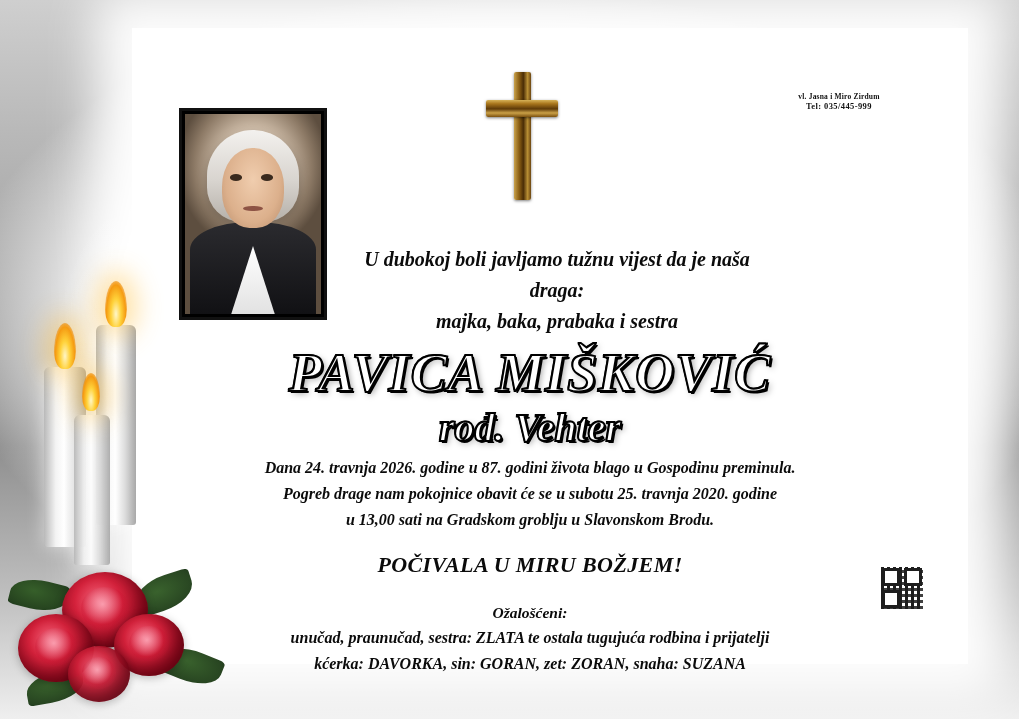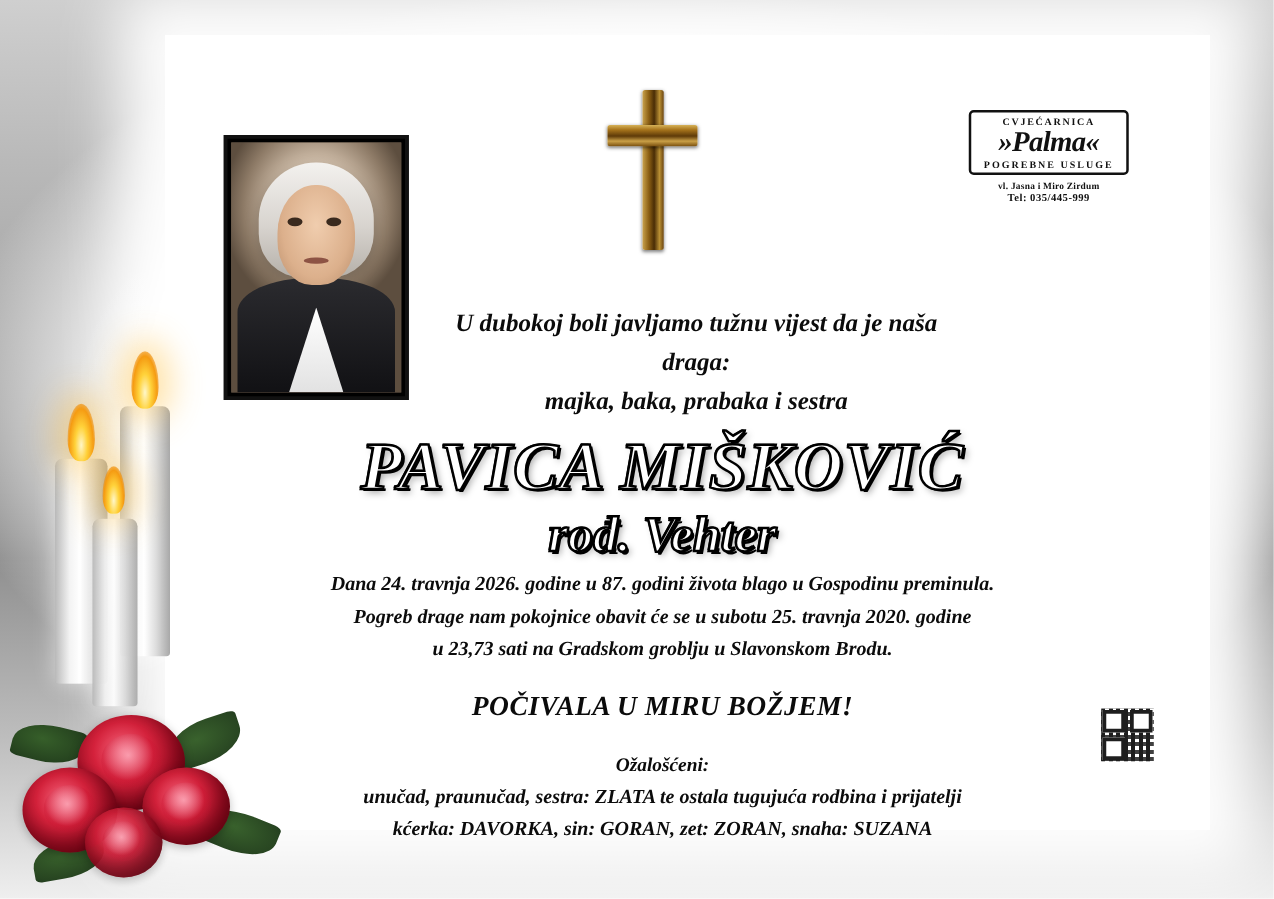--- a/index.html
+++ b/index.html
@@ -411,41 +411,36 @@
       <div class="ph-mouth"></div>
     </div>
   </div>
 
   <div class="cross">
     <div class="bar v"></div>
     <div class="bar h"></div>
   </div>
 
   <div class="logo">
-    <div class="logo-box">
-      <div class="logo-top">CVJEĆARNICA</div>
-      <div class="logo-name">»Palma«</div>
-      <div class="logo-sub">POGREBNE USLUGE</div>
-    </div>
     <div class="logo-addr">vl. Jasna i Miro Zirdum</div>
     <div class="logo-tel">Tel:  035/445-999</div>
   </div>
 
   <div class="intro">
     <div>U dubokoj boli javljamo tužnu vijest da je naša draga:</div>
     <div>majka, baka, prabaka i sestra</div>
   </div>
 
   <div class="name-main">PAVICA MIŠKOVIĆ</div>
   <div class="name-sub">rođ. Vehter</div>
 
   <div class="body-text">
     <div>Dana 24. travnja 2026. godine u 87. godini života blago u Gospodinu preminula.</div>
     <div>Pogreb drage nam pokojnice obavit će se u subotu 25. travnja 2020. godine</div>
-    <div>u 23,73 sati na Gradskom groblju u Slavonskom Brodu.</div>
+    <div>u 13,00 sati na Gradskom groblju u Slavonskom Brodu.</div>
     <div class="rest-line">POČIVALA U MIRU BOŽJEM!</div>
     <div class="mourners-title">Ožalošćeni:</div>
     <div class="mourners">unučad, praunučad, sestra: ZLATA te ostala tugujuća rodbina i prijatelji</div>
     <div class="mourners">kćerka: DAVORKA, sin: GORAN, zet: ZORAN, snaha: SUZANA</div>
   </div>
 
   <div class="qr">
     <div class="qr-inner"></div>
     <div class="qr-eye tl"></div>
     <div class="qr-eye tr"></div>

